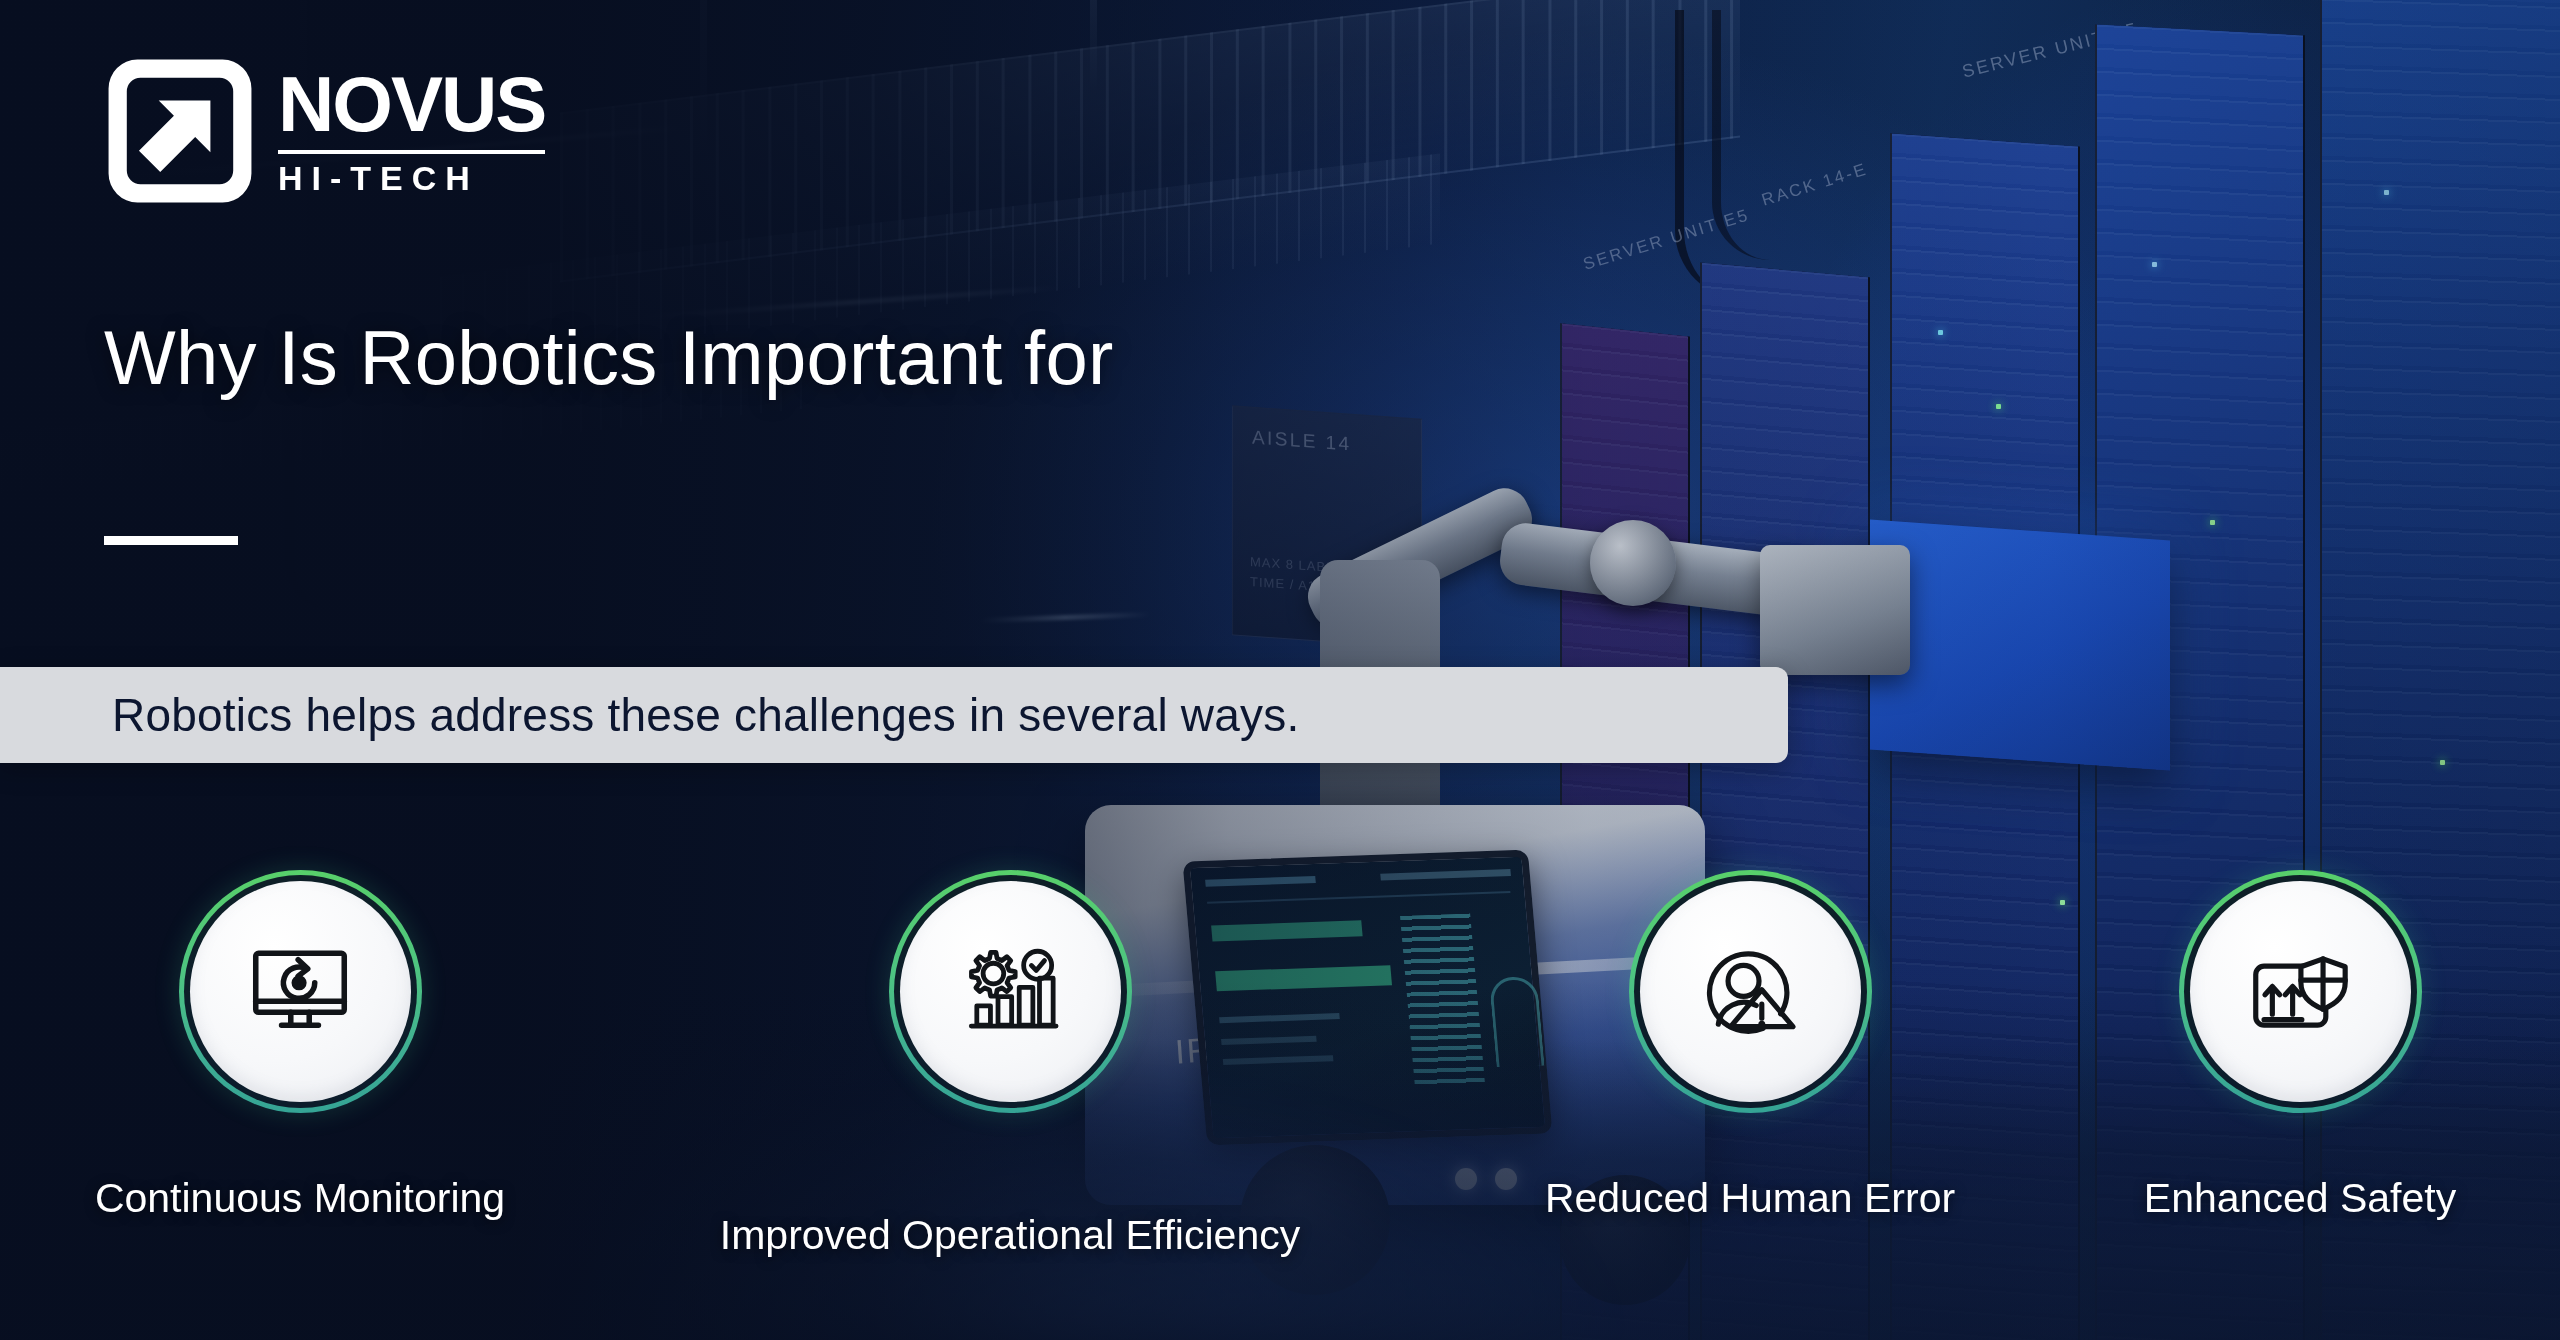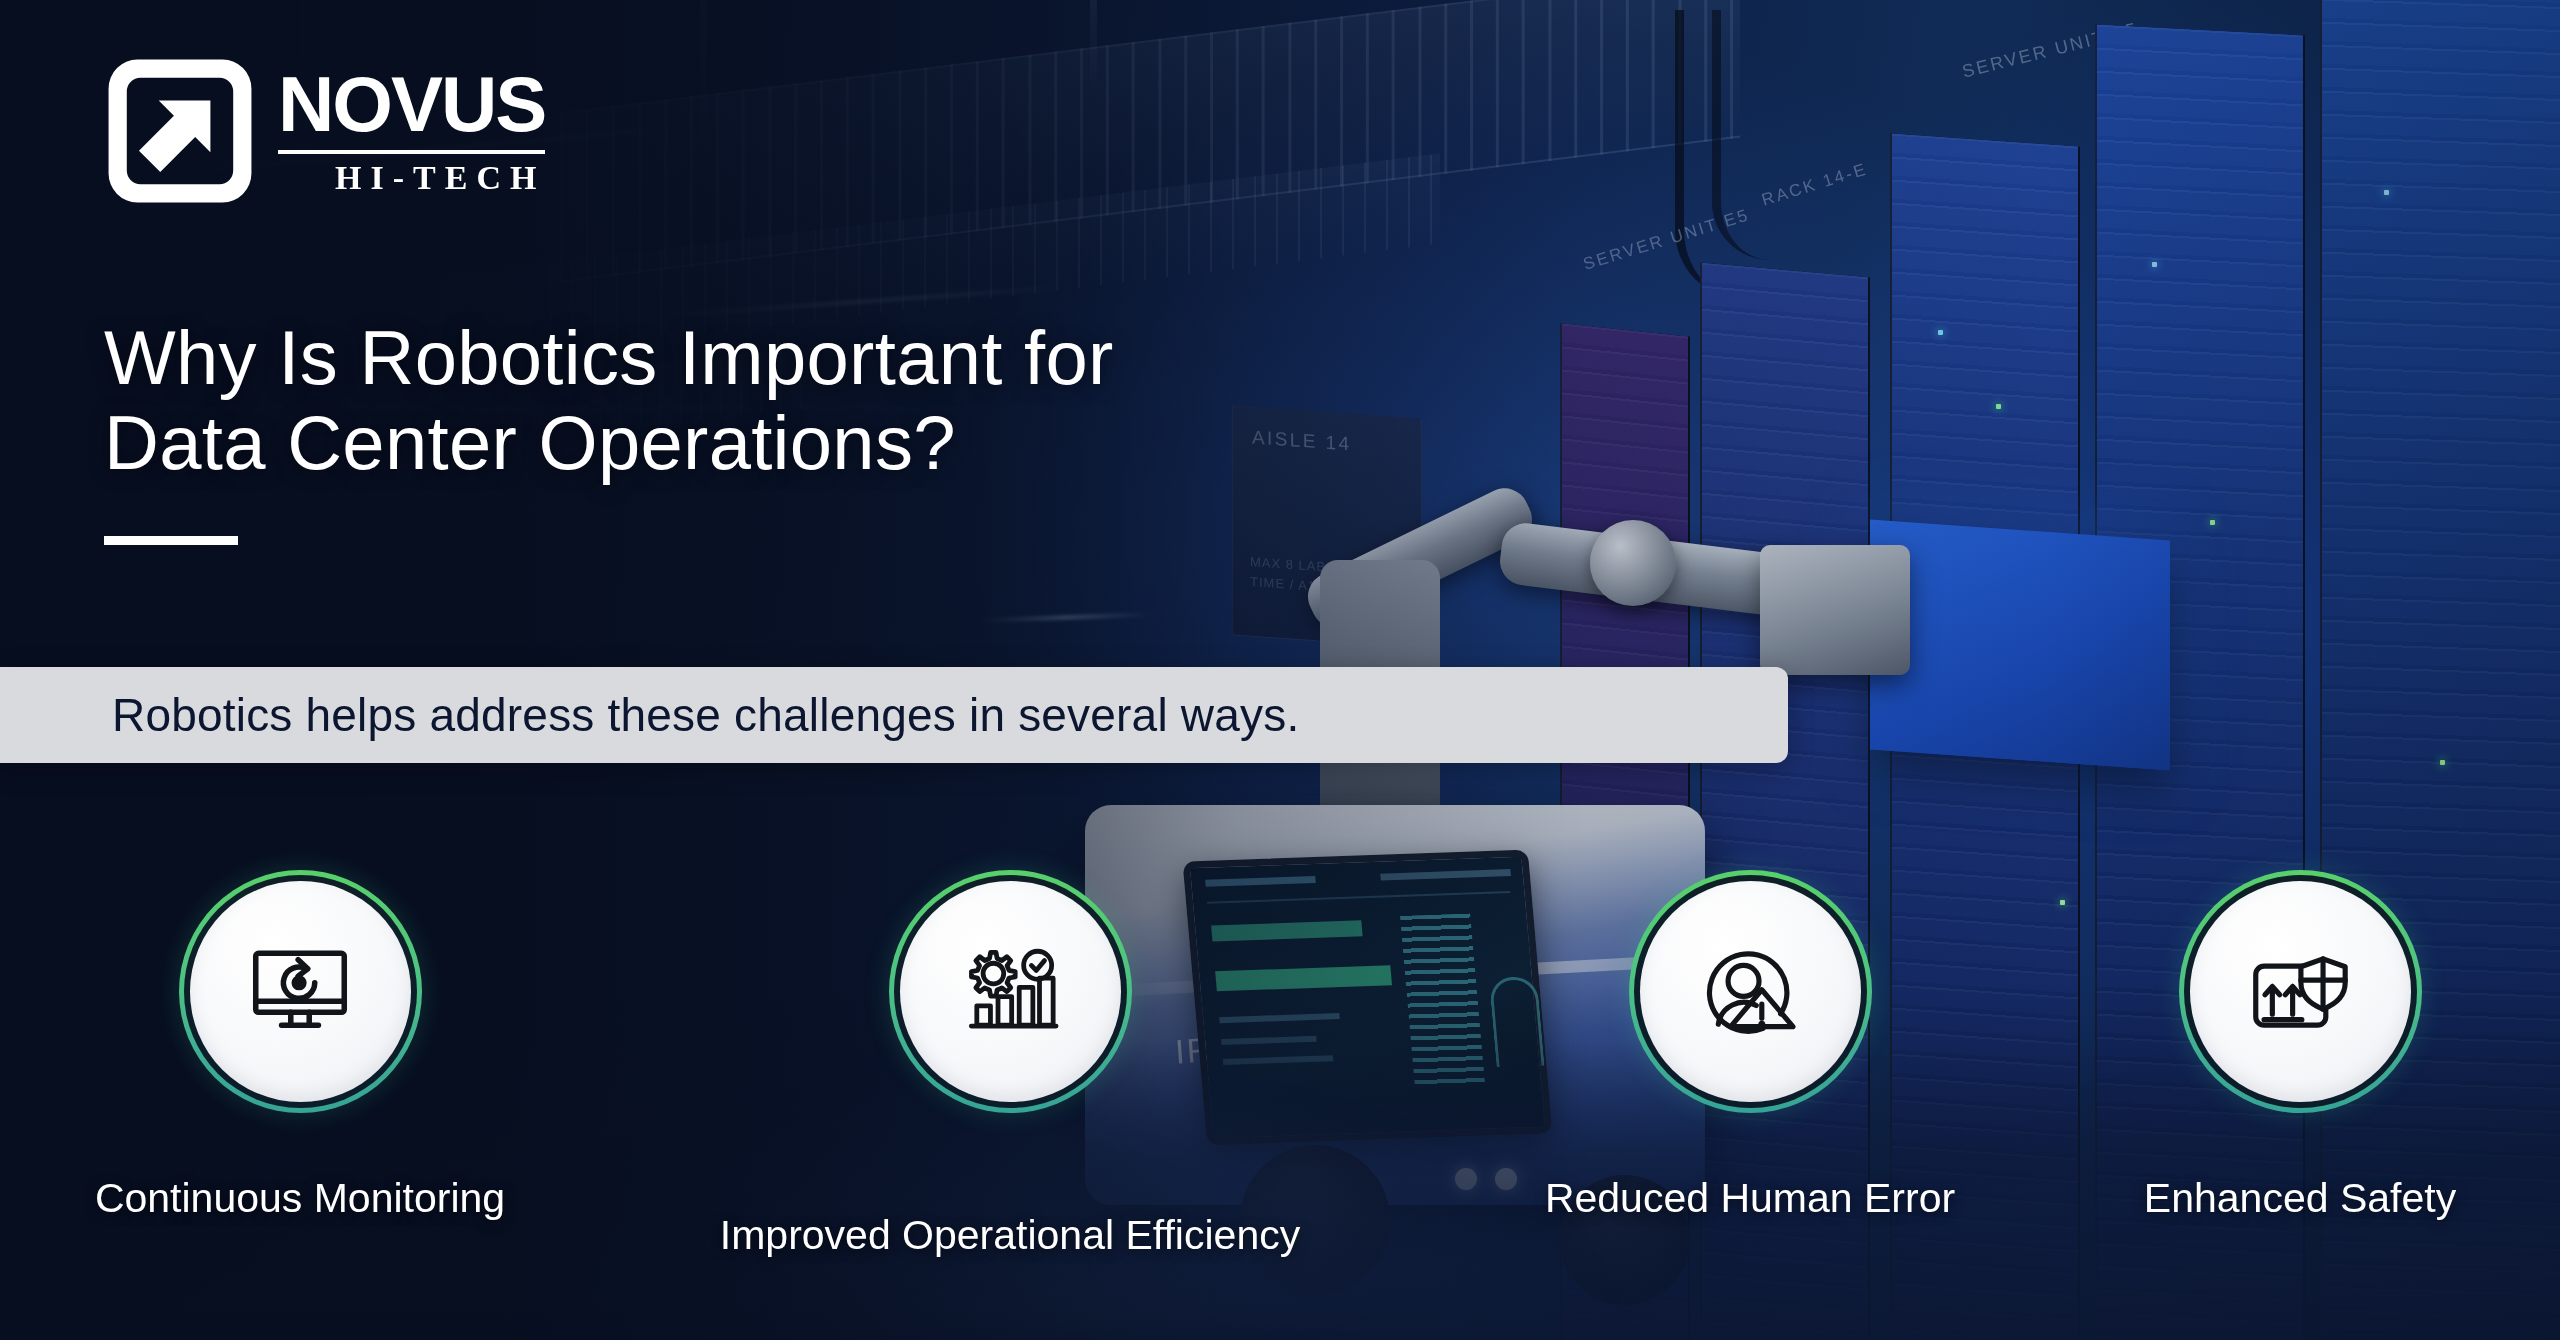--- a/index.html
+++ b/index.html
@@ -81,22 +81,22 @@
   
   .content { position:absolute; inset:0; }
 
   
   .logo { position:absolute; left:104px; top:55px; display:flex; align-items:flex-start; gap:22px; }
   .logo-mark { width:152px; height:152px; }
   .logo-text { padding-top:14px; }
   .logo-word { font-family:"Liberation Sans", sans-serif; font-weight:bold; font-size:78px;
     line-height:.92; color:#ffffff; letter-spacing:-2px; font-stretch:condensed; }
   .logo-rule { height:4px; background:#ffffff; margin:9px 0 7px 0; width:100%; }
-  .logo-sub { font-family:Liberation Serif, serif; font-weight:bold; font-size:34px;
-    letter-spacing:9px; color:#ffffff; line-height:1;text-align:right; }
+  .logo-sub { font-family:Liberation Sans, sans-serif; font-weight:bold; font-size:34px;
+    letter-spacing:9px; color:#ffffff; line-height:1; }
 
   
   .headline { position:absolute; left:104px; top:315px; color:#ffffff;
     font-family:"Liberation Sans Narrow","Liberation Sans", sans-serif;
     font-size:76px; line-height:1.12; font-weight:400; letter-spacing:.3px;
     text-shadow:0 2px 18px rgba(0,0,0,.55); }
   .headline-rule { position:absolute; left:104px; top:536px; width:134px; height:9px; background:#ffffff; }
 
   
   .banner { position:absolute; left:0; top:667px; width:1788px; height:96px;
@@ -252,21 +252,20 @@
       </svg>
       <div class="logo-text">
         <div class="logo-word">NOVUS</div>
         <div class="logo-rule"></div>
         <div class="logo-sub">HI-TECH</div>
       </div>
     </div>
 
     <div class="headline">
       <div>Why Is Robotics Important for</div>
-      <div>Data Center Operations?</div>
     </div>
     <div class="headline-rule"></div>
 
     <div class="banner">
       <div class="banner-text">Robotics helps address these challenges in several ways.</div>
     </div>
 
     <div class="features">
 
       <div class="feature" style="left:90px;width:420px;justify-content:space-between;">

